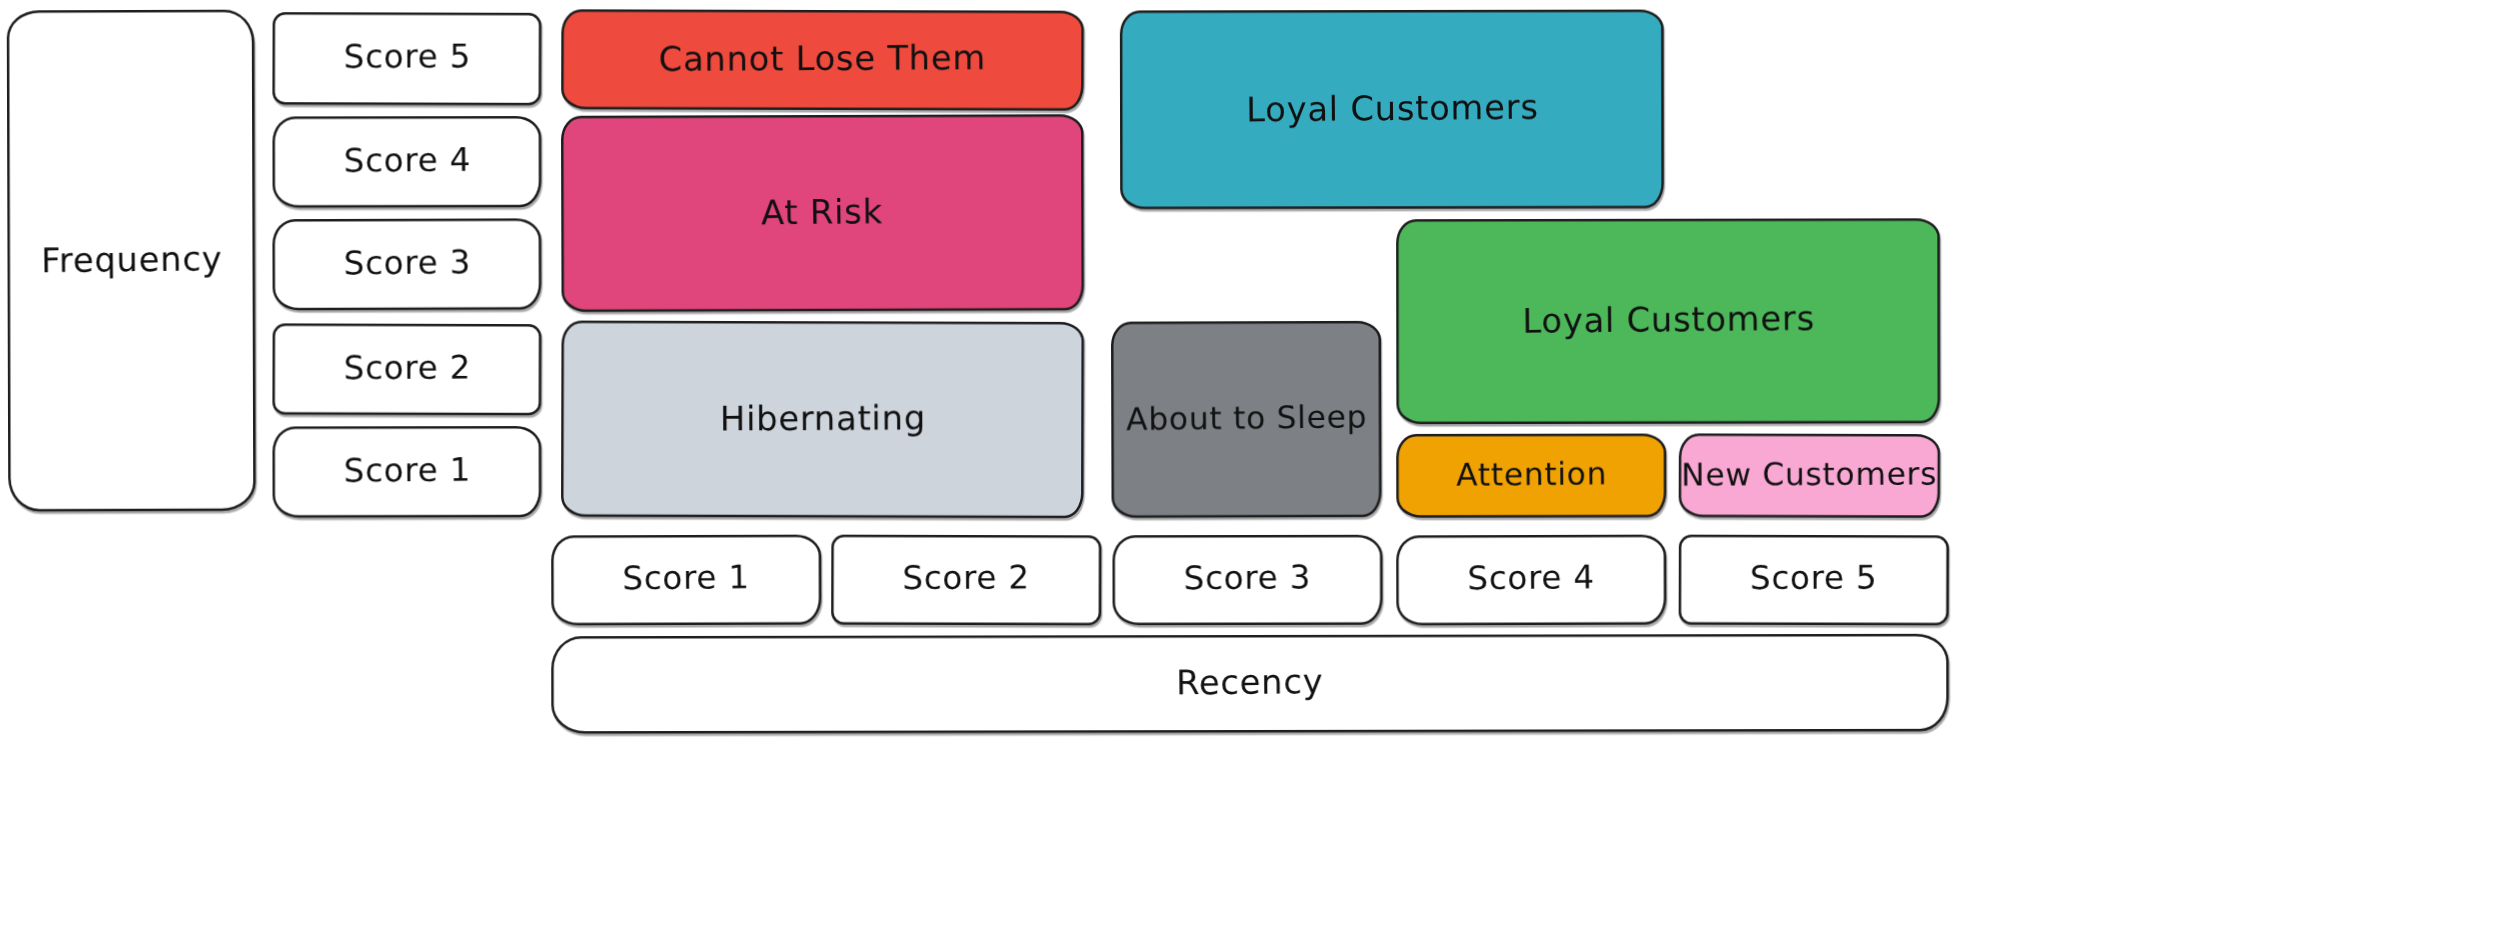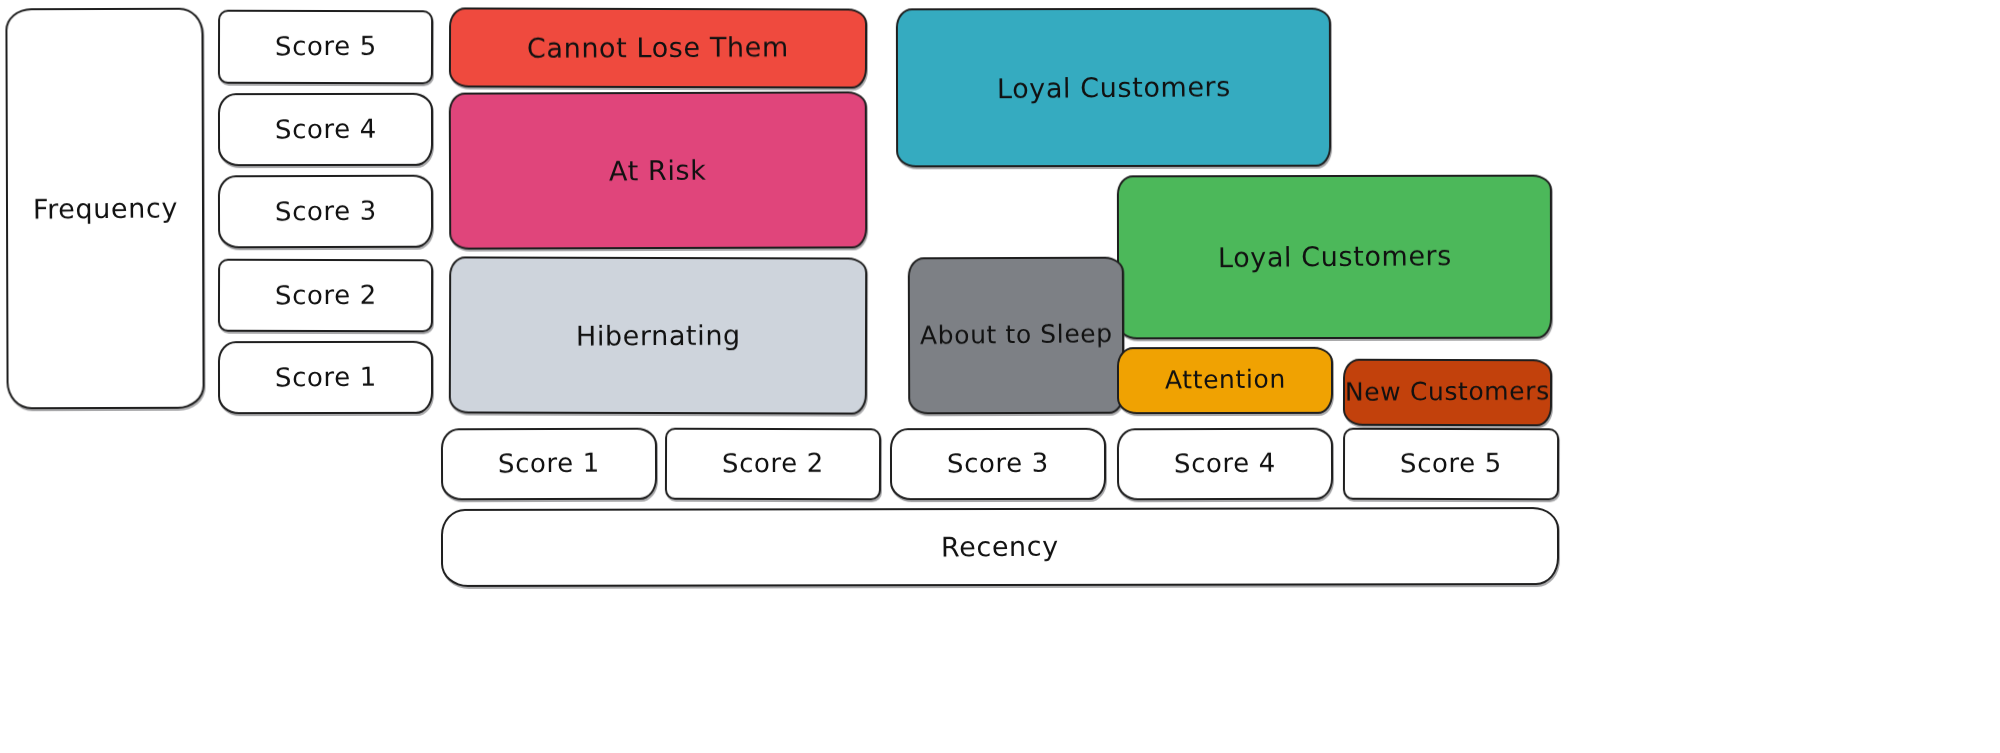--- a/index.html
+++ b/index.html
@@ -113,29 +113,29 @@
 
 
   <div class="box seg r3" style="left:1117px; top:175px; width:435px; height:164px; background:#4cb85a;">
     <span class="lbl">Loyal Customers</span>
   </div>
 
   <div class="box seg r2" style="left:449px; top:257px; width:418px; height:157px; background:#ced4dc;">
     <span class="lbl">Hibernating</span>
   </div>
 
-  <div class="box seg r1" style="left:908px; top:257px; width:216px; height:157px; background:#7d8085;">
+  <div class="box seg r1" style="left:889px; top:257px; width:216px; height:157px; background:#7d8085;">
     <span class="lbl small">About to Sleep</span>
   </div>
 
   <div class="box seg r3" style="left:1117px; top:347px; width:216px; height:67px; background:#f0a202;">
     <span class="lbl small">Attention</span>
   </div>
 
-  <div class="box seg r2" style="left:1343px; top:359px; width:209px; height:67px; background:#c2410c;">
+  <div class="box seg r2" style="left:1343px; top:347px; width:209px; height:67px; background:#f9a8d4;">
     <span class="lbl small">New Customers</span>
   </div>
 
   <div class="box plain r1" style="left:441px; top:428px; width:216px; height:72px;">
     <span class="lbl">Score 1</span>
   </div>
   <div class="box plain r2" style="left:665px; top:428px; width:216px; height:72px;">
     <span class="lbl">Score 2</span>
   </div>
   <div class="box plain r3" style="left:890px; top:428px; width:216px; height:72px;">

